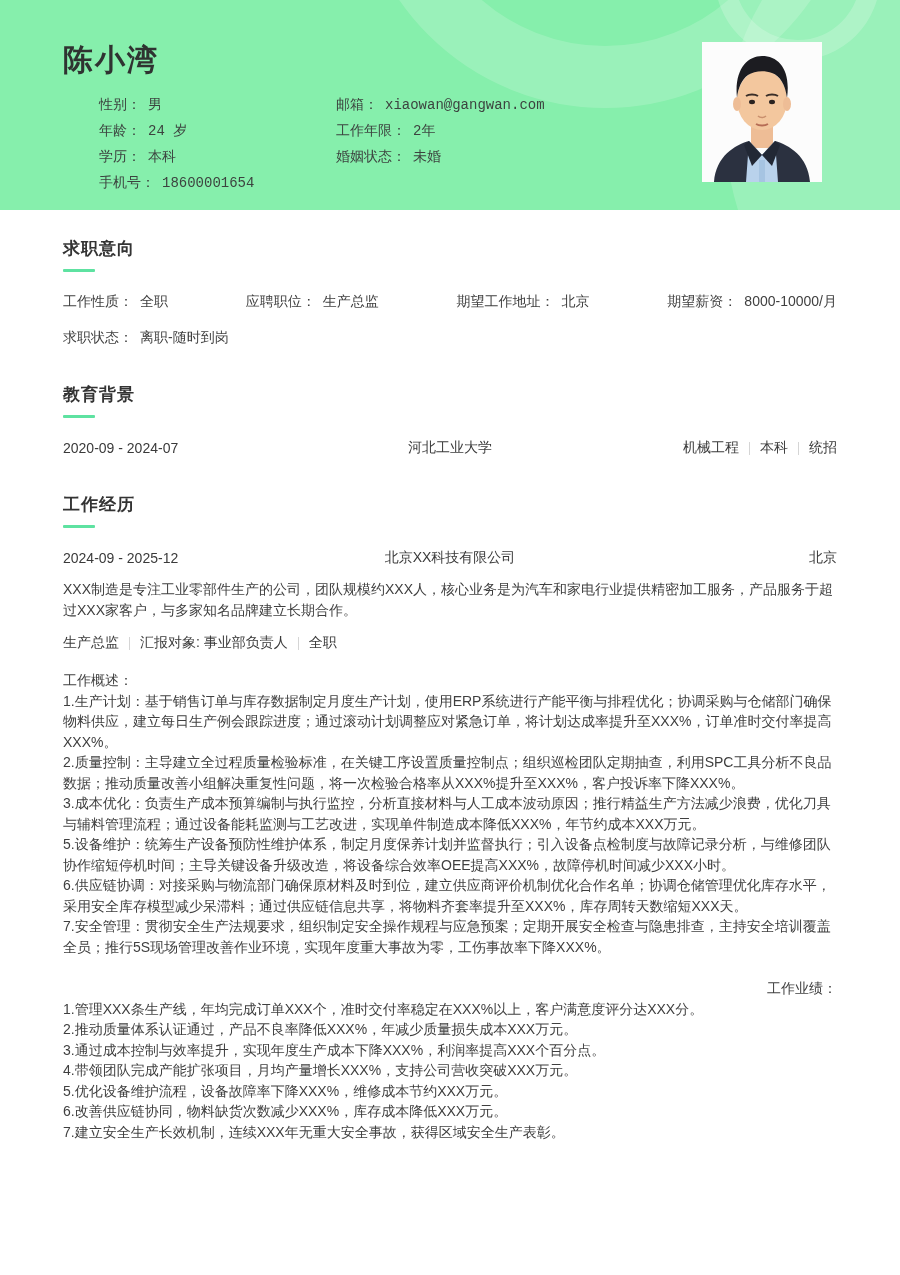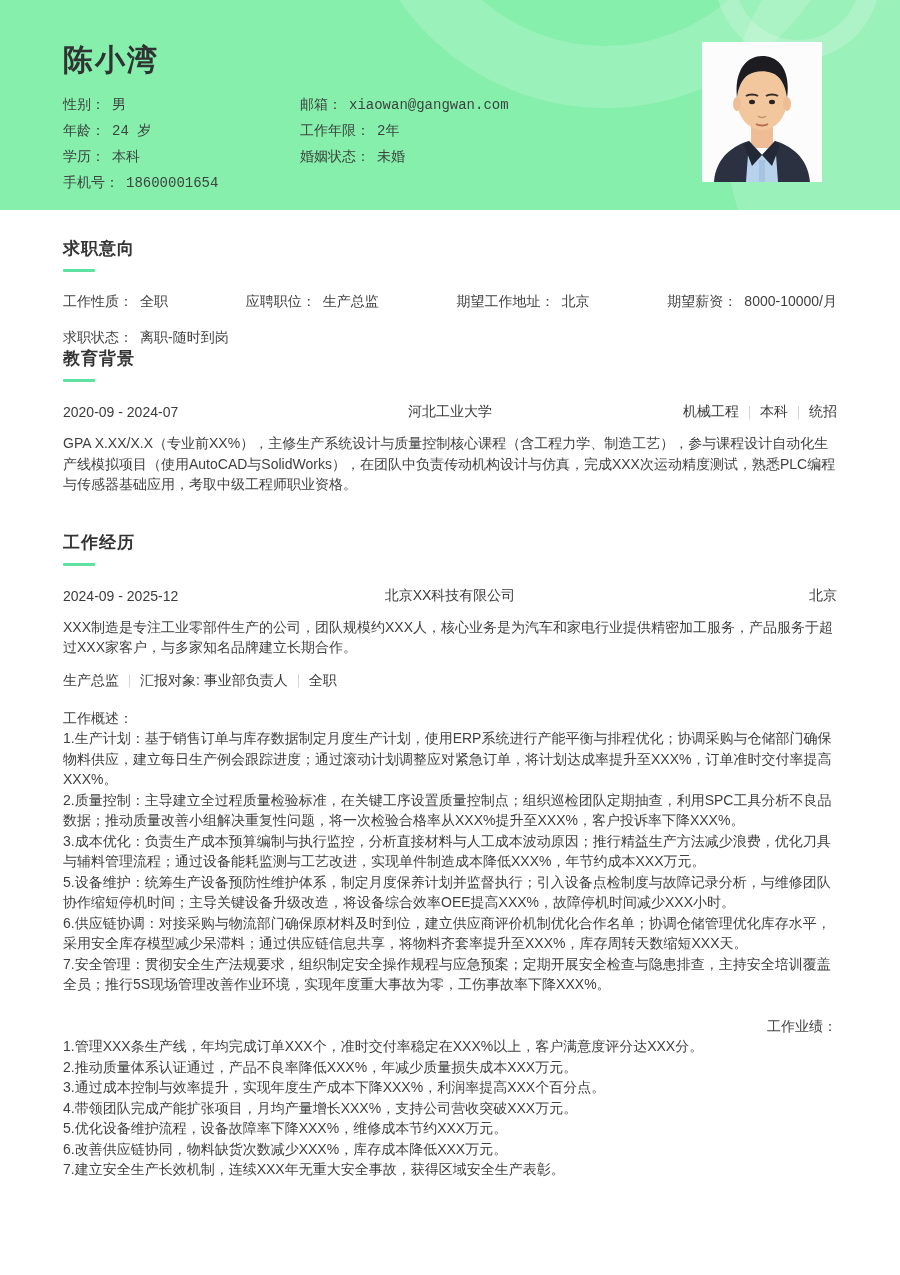--- a/index.html
+++ b/index.html
@@ -30,38 +30,38 @@
   }
   .deco-ring-small {
     left: 715px; top: -105px; width: 165px; height: 165px;
     border: 20px solid rgba(255,255,255,0.20); background: transparent;
   }
   .name {
     position: absolute; left: 63px; top: 40px; margin: 0;
     font-size: 30px; font-weight: bold; color: #2f3331; letter-spacing: 2px;
   }
   .info-grid { position: absolute; left: 63px; top: 92px; display: flex; }
-  .info-col-left { width: 237px; }
+  .info-col-left { width: 237px; margin-left: 36px; }
   .info-row { height: 26px; line-height: 26px; font-size: 14px; color: #3c433f; white-space: nowrap; }
   .info-row .val { margin-left: 7px; }
   .photo {
     position: absolute; right: 78px; top: 42px;
     width: 120px; height: 140px; overflow: hidden;
     background: #fbfbfb;
   }
   .photo svg { display: block; width: 120px; height: 140px; }
 
   
   .content { padding: 0 63px; }
   section { margin: 0; }
   .sec-title { margin: 0; font-size: 17px; font-weight: bold; color: #333333; letter-spacing: 1px; }
   .sec-underline { width: 32px; height: 3px; background: #5ee2a1; margin-top: 9px; border-radius: 1px; }
 
   .sec-job-intent { margin-top: 27px; }
-  .sec-education  { }
+  .sec-education  { margin-top: 36px; }
   .sec-work       { margin-top: 36px; }
 
   .intent-row {
     display: flex; justify-content: space-between;
     margin-top: 21px; font-size: 14px; color: #3f3f3f;
   }
   .intent-field { white-space: nowrap; }
   .intent-field .val, .intent-status .val { margin-left: 7px; }
   .intent-status { margin-top: 18px; font-size: 14px; }
 
@@ -190,21 +190,20 @@
         <span class="record-left">2020-09 - 2024-07</span>
         <span class="record-center">河北工业大学</span>
         <span class="record-right">
           <span>机械工程</span>
             <span class="vdiv"></span>
             <span>本科</span>
             <span class="vdiv"></span>
             <span>统招</span>
         </span>
       </div>
-      <p class="para">GPA X.XX/X.X（专业前XX%），主修生产系统设计与质量控制核心课程（含工程力学、制造工艺），参与课程设计自动化生产线模拟项目（使用AutoCAD与SolidWorks），在团队中负责传动机构设计与仿真，完成XXX次运动精度测试，熟悉PLC编程与传感器基础应用，考取中级工程师职业资格。</p>
     </section>
 
     <section class="sec-work">
       <h2 class="sec-title">工作经历</h2>
       <div class="sec-underline"></div>
       <div class="record-row">
         <span class="record-left">2024-09 - 2025-12</span>
         <span class="record-center">北京XX科技有限公司</span>
         <span class="record-right">北京</span>
       </div>

